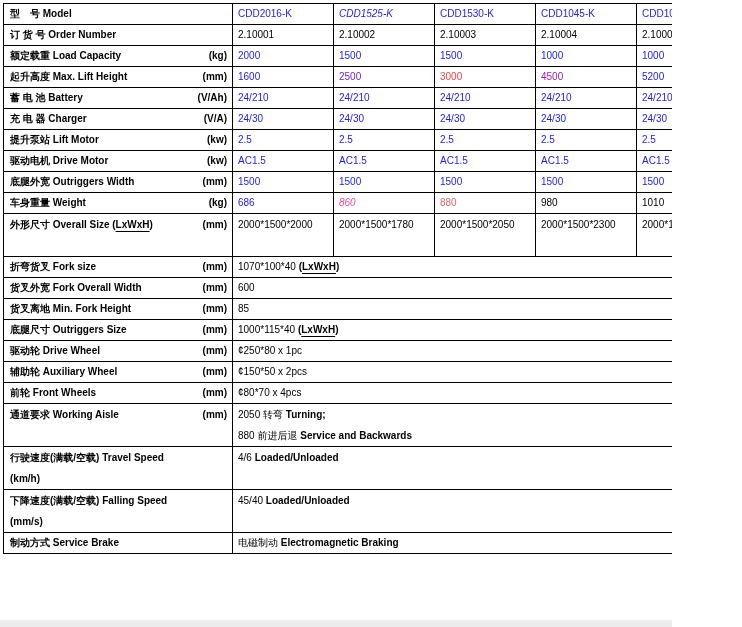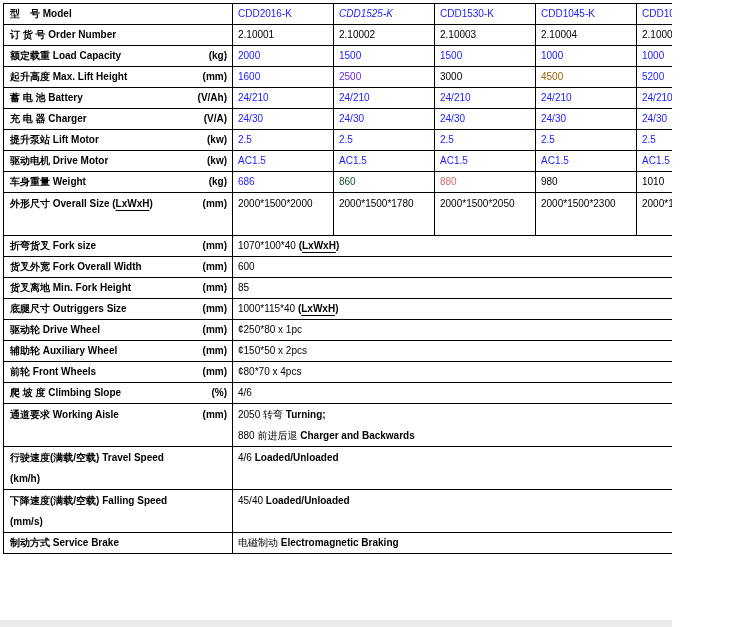--- a/index.html
+++ b/index.html
@@ -88,22 +88,22 @@
         </tr>
         <tr class="h1">
           <td class="lab">
             <div class="lab-top">
               <span class="lab-txt"><span>起升高度 Max. Lift Height</span></span>
               <span class="unit">(mm)</span>
             </div>
           </td>
           <td class="val"><span style="color: rgb(26, 26, 255);">1600</span></td>
           <td class="val"><span style="color: #6d28d9;">2500</span></td>
-          <td class="val"><span style="color: #000000;">3000</span></td>
-          <td class="val"><span style="color: #a16207;">4500</span></td>
+          <td class="val"><span style="color: #ef4444;">3000</span></td>
+          <td class="val"><span style="color: #a21caf;">4500</span></td>
           <td class="val"><span style="color: rgb(26, 26, 255);">5200</span></td>
         </tr>
         <tr class="h1">
           <td class="lab">
             <div class="lab-top">
               <span class="lab-txt"><span>蓄 电 池 Battery</span></span>
               <span class="unit">(V/Ah)</span>
             </div>
           </td>
           <td class="val"><span style="color: rgb(26, 26, 255);">24/210</span></td>
@@ -147,26 +147,39 @@
           </td>
           <td class="val"><span style="color: rgb(26, 26, 255);">AC1.5</span></td>
           <td class="val"><span style="color: rgb(26, 26, 255);">AC1.5</span></td>
           <td class="val"><span style="color: rgb(26, 26, 255);">AC1.5</span></td>
           <td class="val"><span style="color: rgb(26, 26, 255);">AC1.5</span></td>
           <td class="val"><span style="color: rgb(26, 26, 255);">AC1.5</span></td>
         </tr>
         <tr class="h1">
           <td class="lab">
             <div class="lab-top">
+              <span class="lab-txt"><span>底腿外宽 Outriggers Width</span></span>
+              <span class="unit">(mm)</span>
+            </div>
+          </td>
+          <td class="val"><span style="color: rgb(26, 26, 255);">1500</span></td>
+          <td class="val"><span style="color: rgb(26, 26, 255);">1500</span></td>
+          <td class="val"><span style="color: rgb(26, 26, 255);">1500</span></td>
+          <td class="val"><span style="color: rgb(26, 26, 255);">1500</span></td>
+          <td class="val"><span style="color: rgb(26, 26, 255);">1500</span></td>
+        </tr>
+        <tr class="h1">
+          <td class="lab">
+            <div class="lab-top">
               <span class="lab-txt"><span>车身重量 Weight</span></span>
               <span class="unit">(kg)</span>
             </div>
           </td>
           <td class="val"><span style="color: rgb(26, 26, 255);">686</span></td>
-          <td class="val"><span style="color: #14532d;">860</span></td>
+          <td class="val"><span style="color: #ec4899; font-style: italic;">860</span></td>
           <td class="val"><span style="color: rgb(217, 106, 106);">880</span></td>
           <td class="val"><span>980</span></td>
           <td class="val"><span>1010</span></td>
         </tr>
         <tr class="h2">
           <td class="lab">
             <div class="lab-top">
               <span class="lab-txt"><span>外形尺寸 Overall Size (</span><span class="wavy">LxWxH</span><span>)</span></span>
               <span class="unit">(mm)</span>
             </div>
@@ -247,41 +260,30 @@
           <td class="lab">
             <div class="lab-top">
               <span class="lab-txt"><span>前轮 Front Wheels</span></span>
               <span class="unit">(mm)</span>
             </div>
           </td>
           <td class="val" colspan="5">
             <div><span>¢80*70 x 4pcs</span></div>
           </td>
         </tr>
-        <tr class="h1">
-          <td class="lab">
-            <div class="lab-top">
-              <span class="lab-txt"><span>爬 坡 度 Climbing Slope</span></span>
-              <span class="unit">(%)</span>
-            </div>
-          </td>
-          <td class="val" colspan="5">
-            <div><span>4/6</span></div>
-          </td>
-        </tr>
         <tr class="h2">
           <td class="lab">
             <div class="lab-top">
               <span class="lab-txt"><span>通道要求  Working Aisle</span></span>
               <span class="unit">(mm)</span>
             </div>
           </td>
           <td class="val" colspan="5">
             <div><span>2050 转弯 </span><span class="b">Turning;</span></div>
-            <div><span>880 前进后退 </span><span class="b">Charger and Backwards</span></div>
+            <div><span>880 前进后退 </span><span class="b">Service and Backwards</span></div>
           </td>
         </tr>
         <tr class="h2">
           <td class="lab">
             <div class="lab-top">
               <span class="lab-txt"><span>行驶速度(满载/空载) Travel Speed</span></span>
             </div>
             <div>(km/h)</div>
           </td>
           <td class="val" colspan="5">

